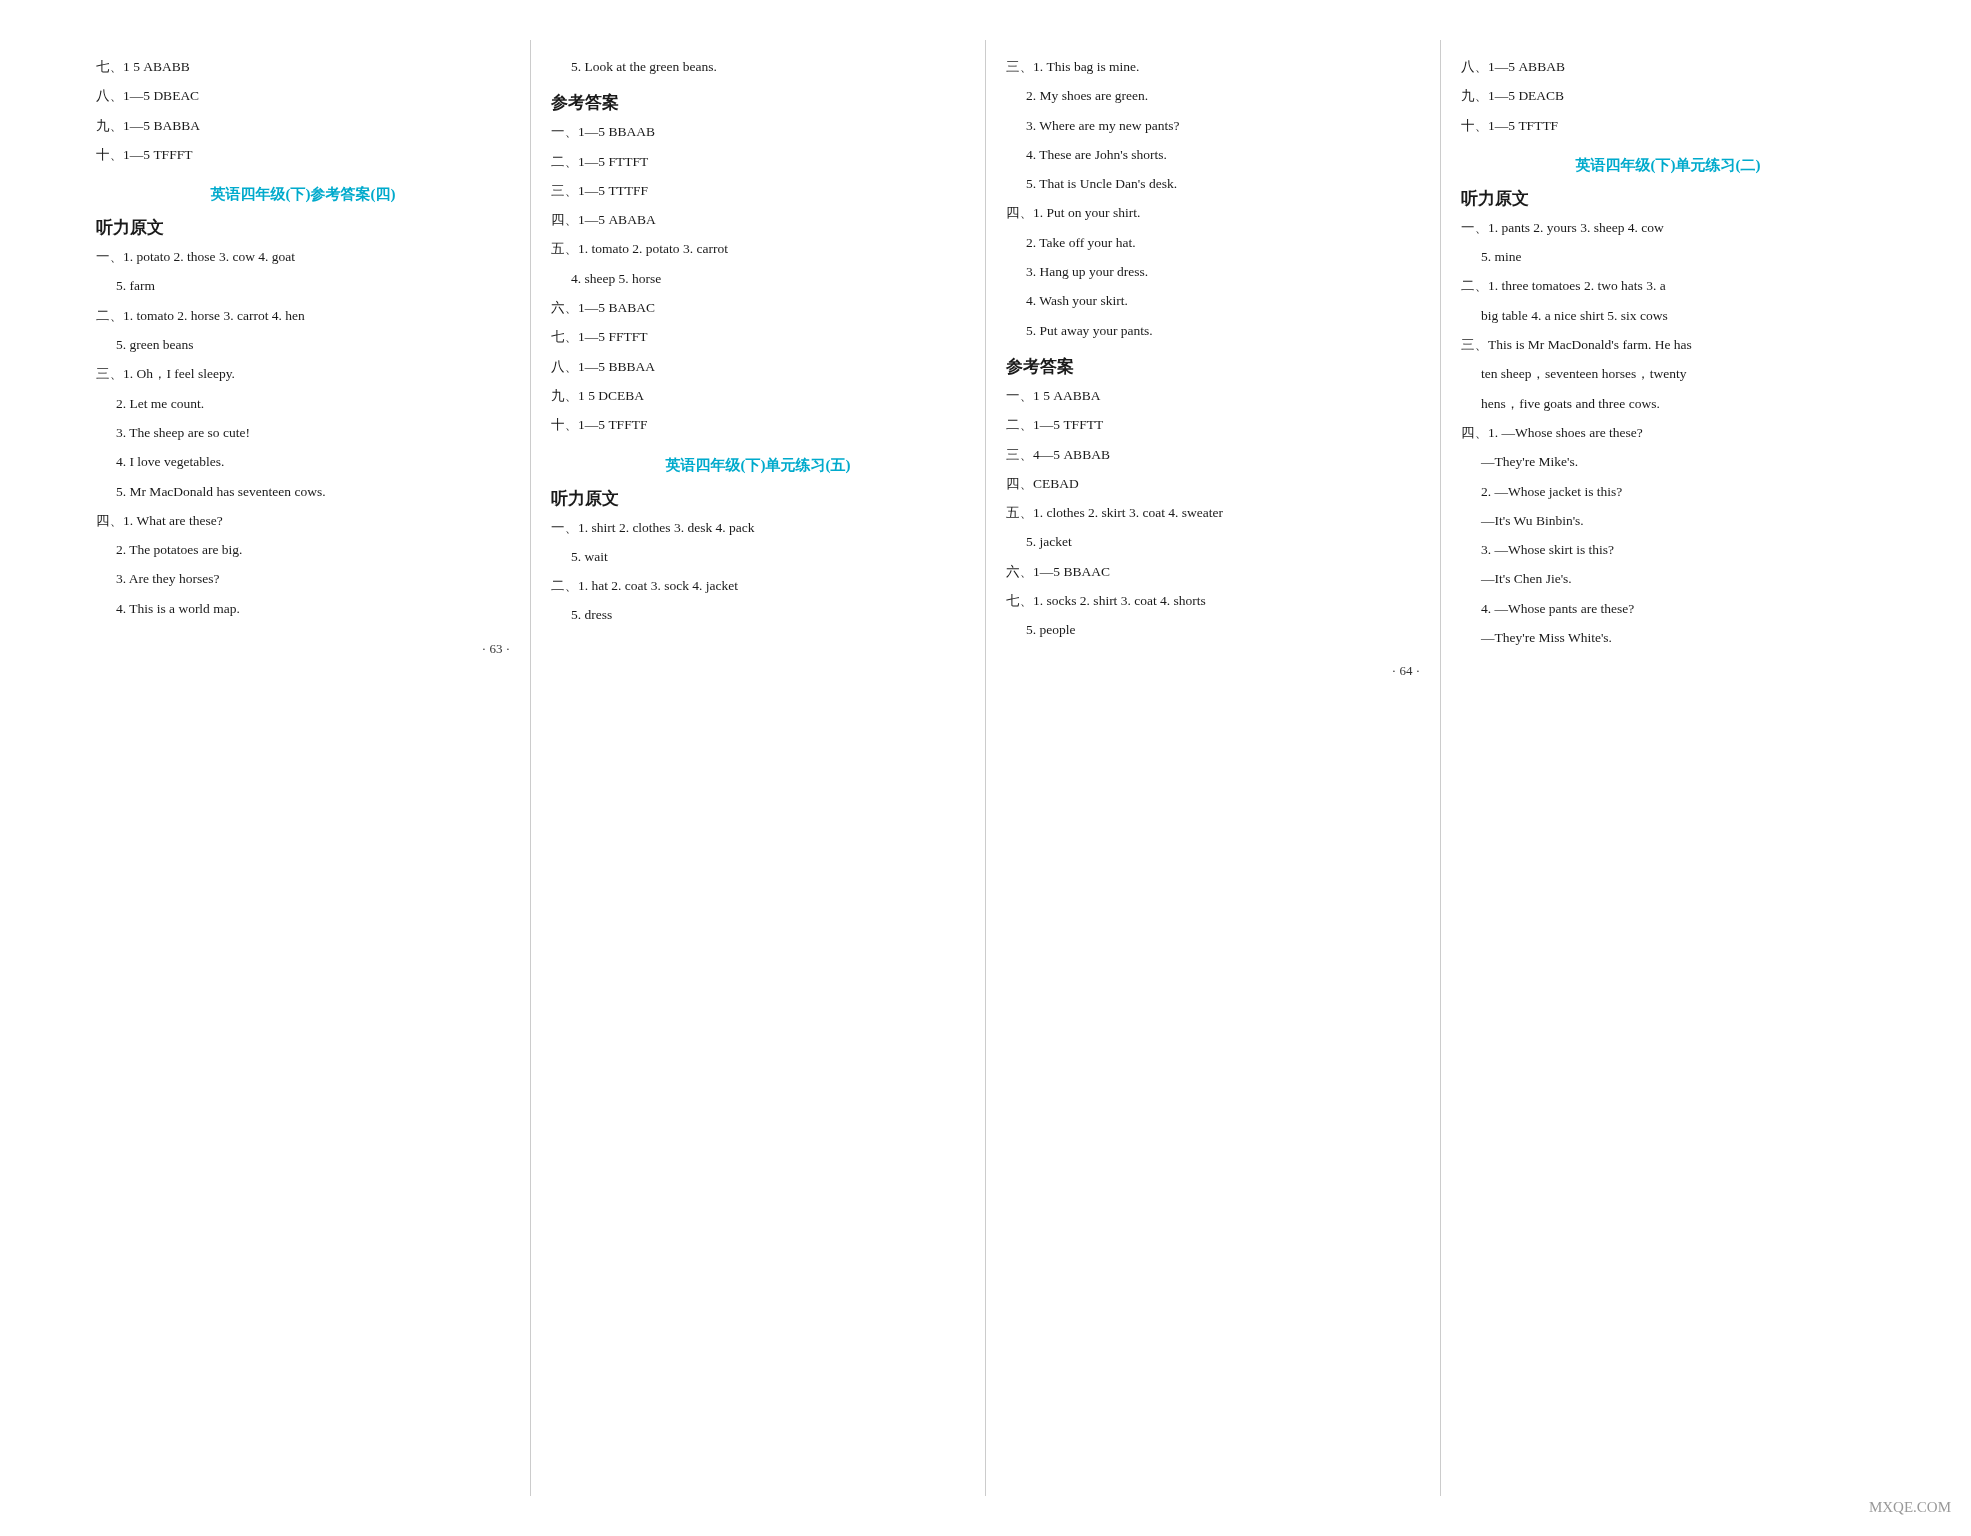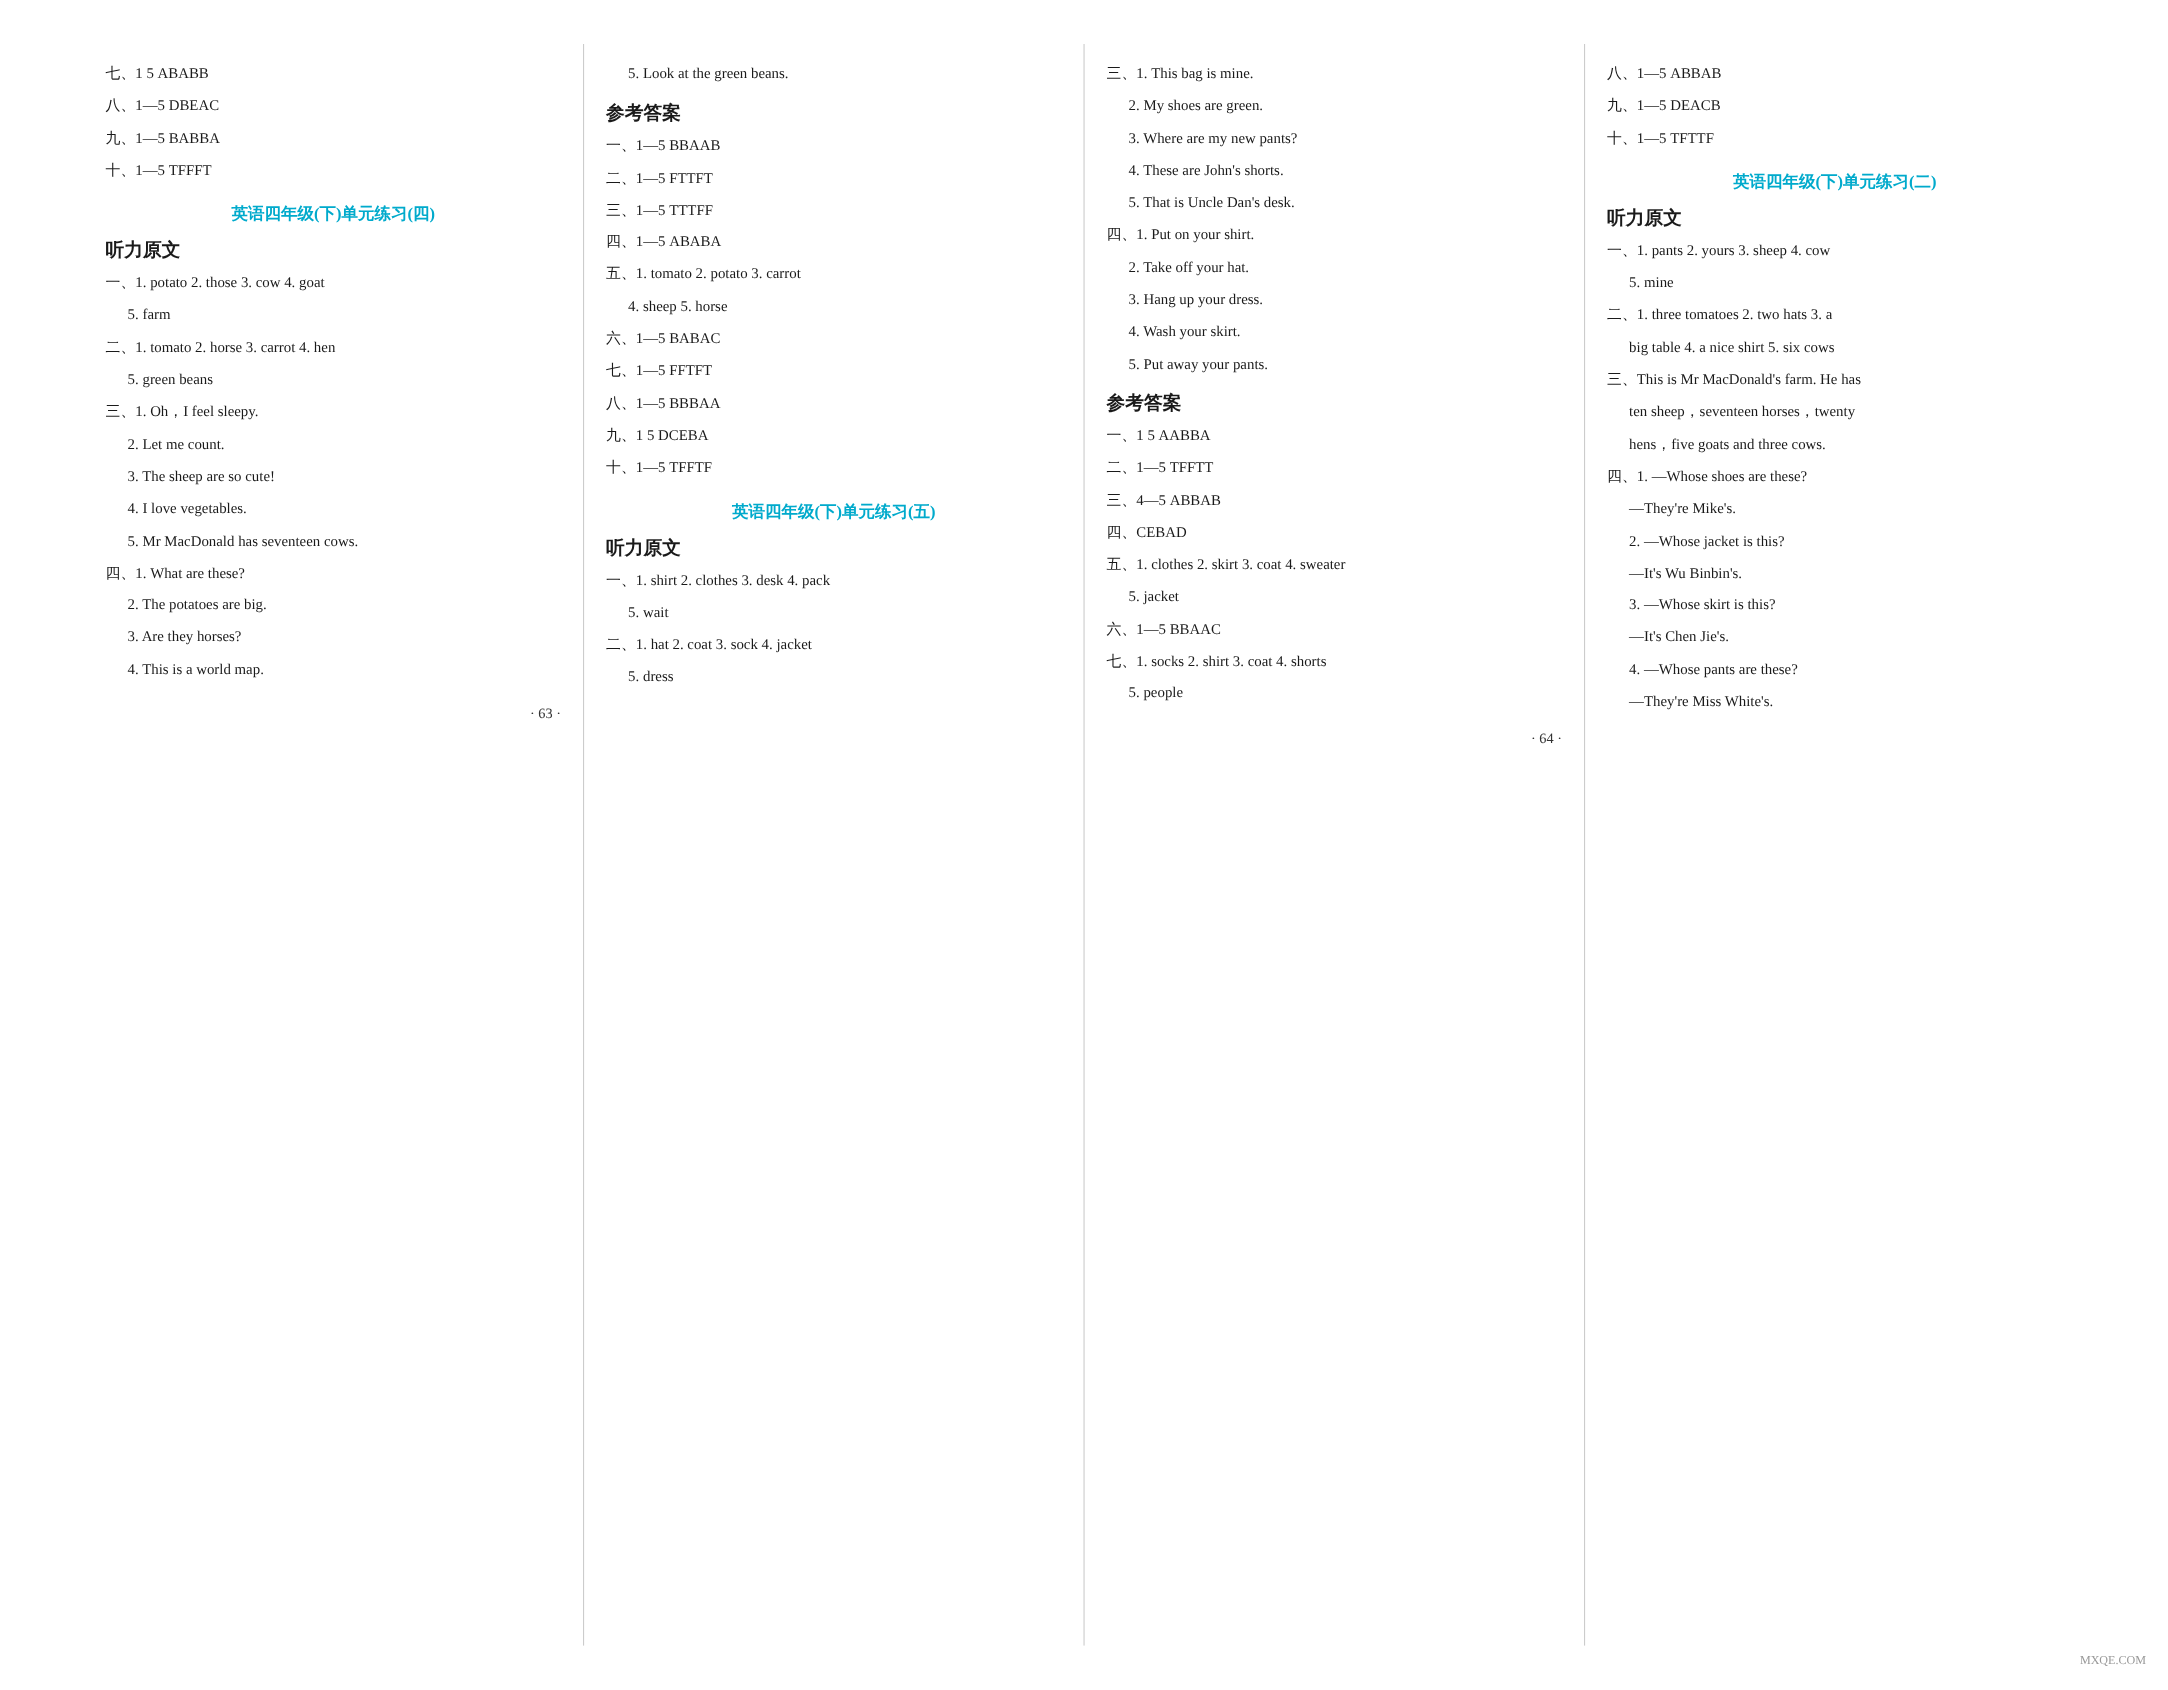--- a/index.html
+++ b/index.html
@@ -52,35 +52,35 @@
     .page-number {
       text-align: right;
       margin-top: 20px;
       font-size: 13px;
       color: #333;
     }
     .watermark {
       position: absolute;
       bottom: 20px;
       right: 20px;
-      font-size: 11px;
+      font-size: 15px;
       color: #999;
     }
   </style>
 </head>
 <body>
 
 <div class="page-container">
 
   <div class="column">
     <div class="line">七、1  5 ABABB</div>
     <div class="line">八、1—5 DBEAC</div>
     <div class="line">九、1—5 BABBA</div>
     <div class="line">十、1—5 TFFFT</div>
-    <div class="section-title">英语四年级(下)单元练习(四)</div>
+    <div class="section-title">英语四年级(下)参考答案(四)</div>
     <div class="subsection-title">听力原文</div>
     <div class="line">一、1. potato  2. those  3. cow  4. goat</div>
     <div class="line-indent">5. farm</div>
     <div class="line">二、1. tomato  2. horse  3. carrot  4. hen</div>
     <div class="line-indent">5. green beans</div>
     <div class="line">三、1. Oh，I feel sleepy.</div>
     <div class="line-indent">2. Let me count.</div>
     <div class="line-indent">3. The sheep are so cute!</div>
     <div class="line-indent">4. I love vegetables.</div>
     <div class="line-indent">5. Mr MacDonald has seventeen cows.</div>

